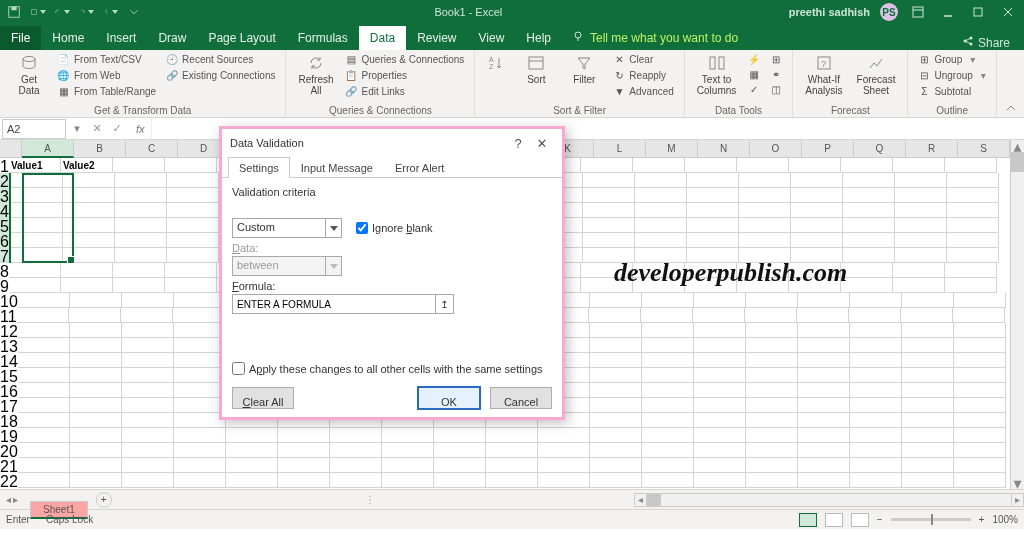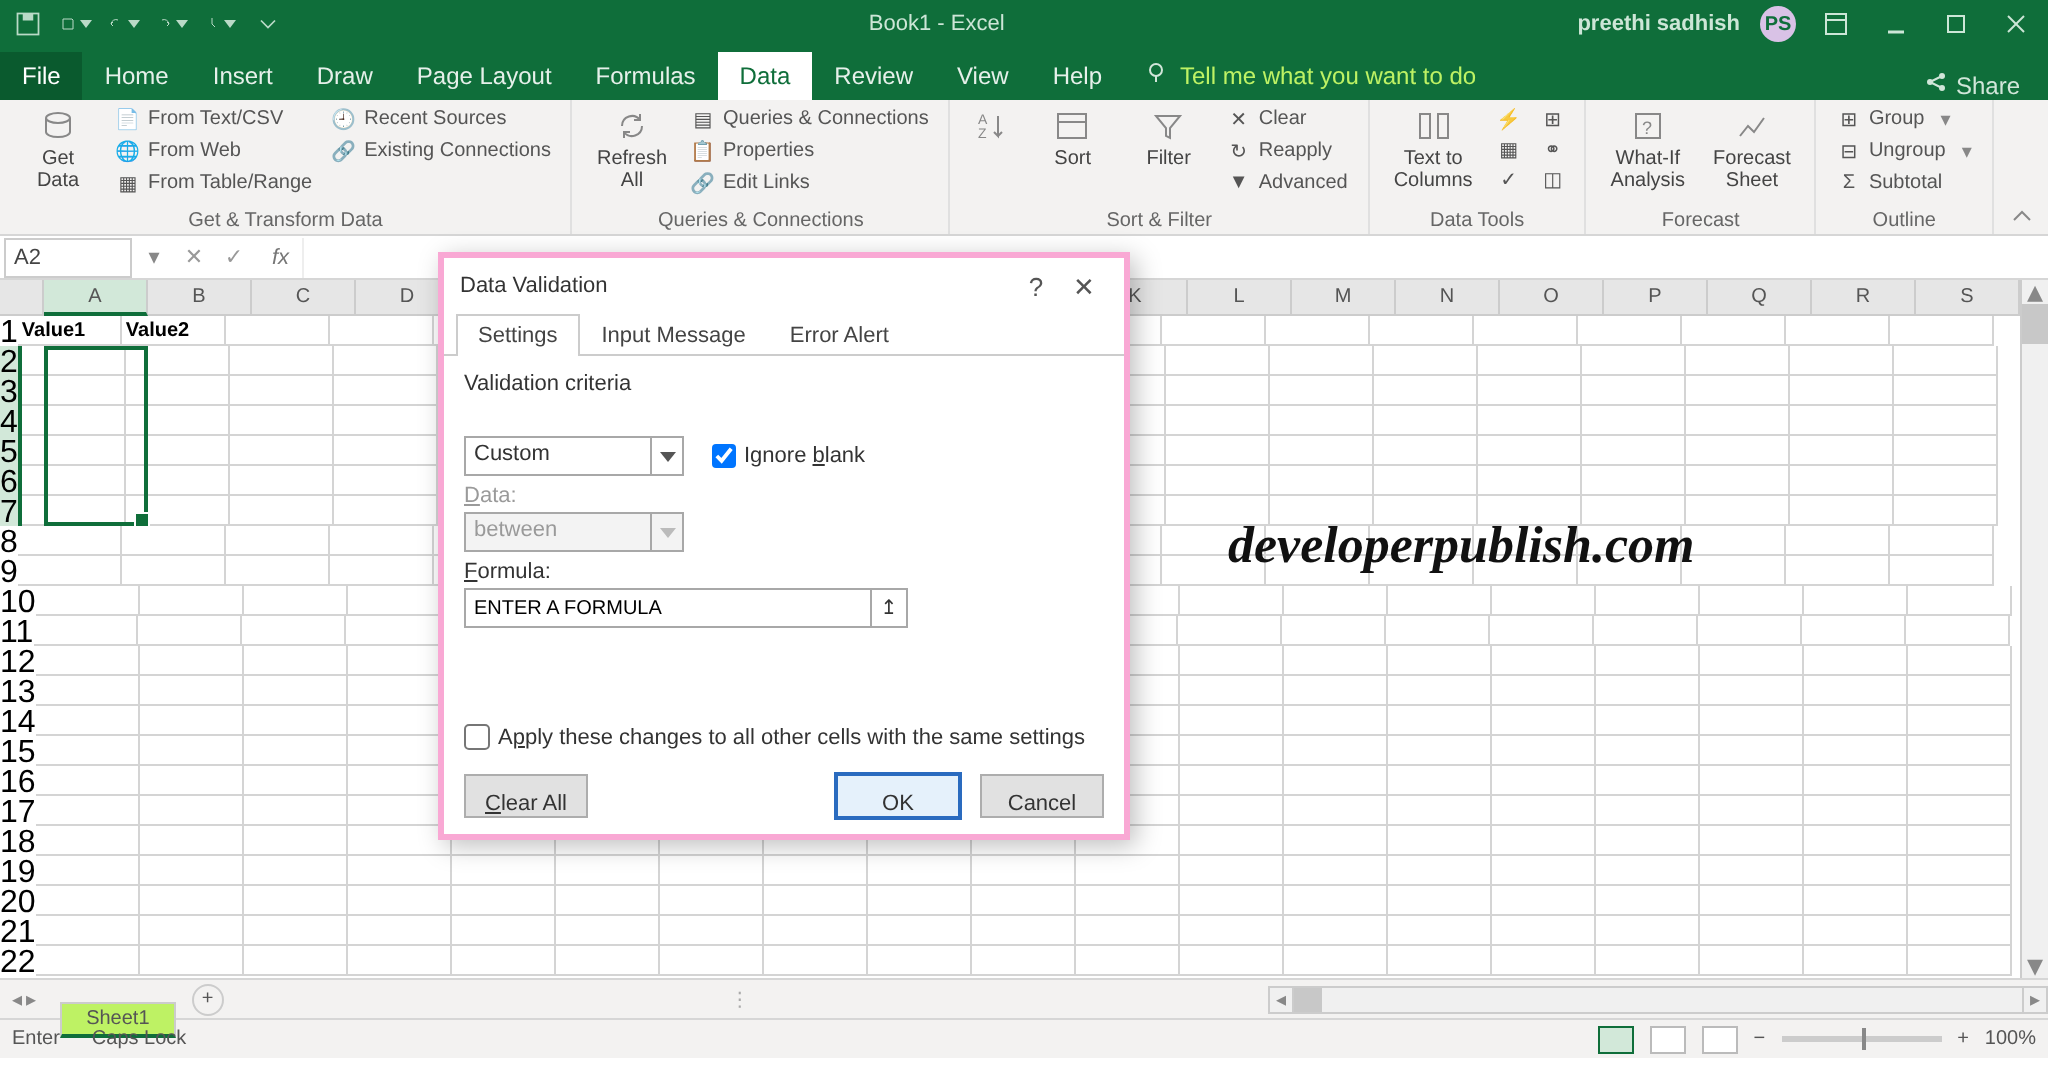--- a/index.html
+++ b/index.html
@@ -59,21 +59,21 @@
   .row .rh.sel { background: #d2e8d9; border-right: 2px solid #0f6e3a; }
   .cell { flex: 0 0 52px; height: 15px; border-right: 1px solid #d4d4d4; border-bottom: 1px solid #d4d4d4; font-size: 10px; padding-left: 2px; display: flex; align-items: center; overflow: hidden; }
   .cell.bold { font-weight: 700; }
   .sel-range { position: absolute; border: 2px solid #0f6e3a; pointer-events: none; }
   .sel-range::after { content: ""; position: absolute; right: -3px; bottom: -3px; width: 6px; height: 6px; background: #0f6e3a; border: 1px solid #fff; }
   .watermark { position: absolute; font: italic 700 26px "Georgia", serif; color: #111; pointer-events: none; }
 
   
   .sheetbar { height: 20px; background: #f3f2f1; border-top: 1px solid #d6d6d6; display: flex; align-items: center; font-size: 10px; color: #555; }
   .sheetnav { display: flex; gap: 2px; padding: 0 6px; color: #888; }
-  .sheettab { padding: 2px 12px; background: #bef264; border: 1px solid #ccc; border-bottom: 2px solid #0f6e3a; border-radius: 0; margin-left: 6px; margin-top: 21px; }
+  .sheettab { padding: 2px 12px; background: #fca5a5; border: 1px solid #ccc; border-bottom: 2px solid #0f6e3a; border-radius: 0; margin-left: 6px; margin-top: 21px; }
   .sheetadd { width: 16px; height: 16px; border: 1px solid #ccc; border-radius: 50%; margin-left: 8px; display: flex; align-items: center; justify-content: center; }
   .hscroll { margin-left: auto; height: 14px; width: 390px; background: #f0f0f0; border: 1px solid #ccc; position: relative; }
   .hscroll .thumb { position: absolute; left: 12px; top: 0; bottom: 0; width: 14px; background: #c8c8c8; }
   .hscroll .arr { position: absolute; top: 0; bottom: 0; width: 12px; display: flex; align-items: center; justify-content: center; color: #888; }
   .hscroll .arr.l { left: 0; border-right: 1px solid #ccc; }
   .hscroll .arr.r { right: 0; border-left: 1px solid #ccc; }
 
   
   .statusbar { height: 20px; background: #f3f2f1; border-top: 1px solid #d6d6d6; display: flex; align-items: center; font-size: 10px; color: #555; padding: 0 6px; }
   .statusbar .right { margin-left: auto; display: flex; align-items: center; gap: 8px; }

